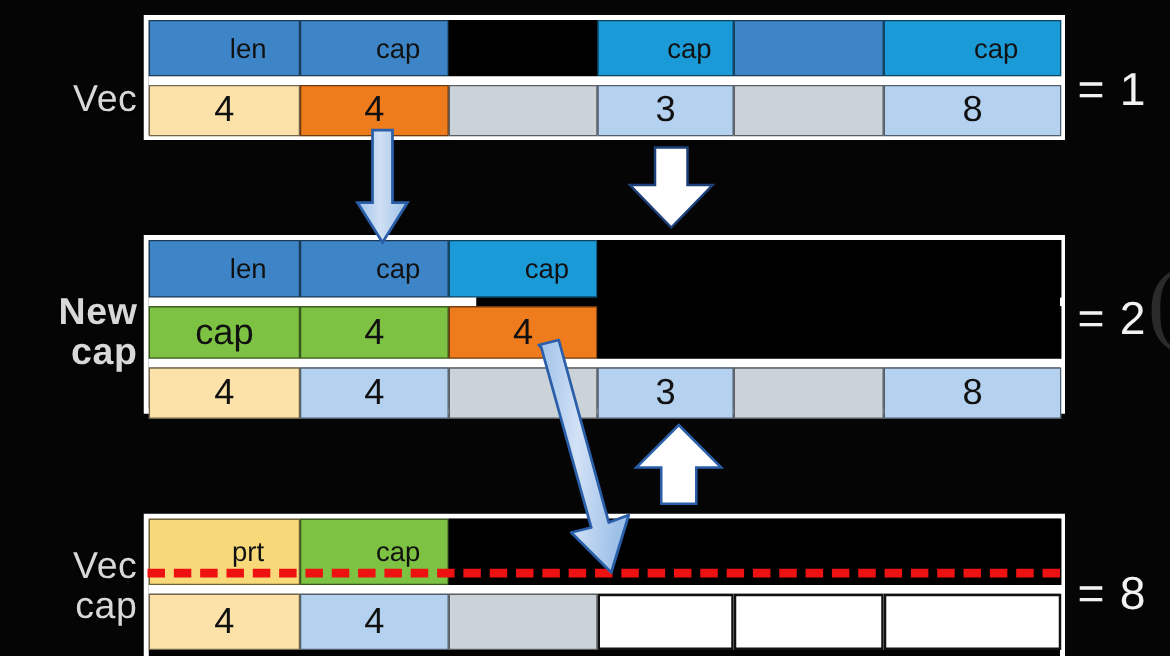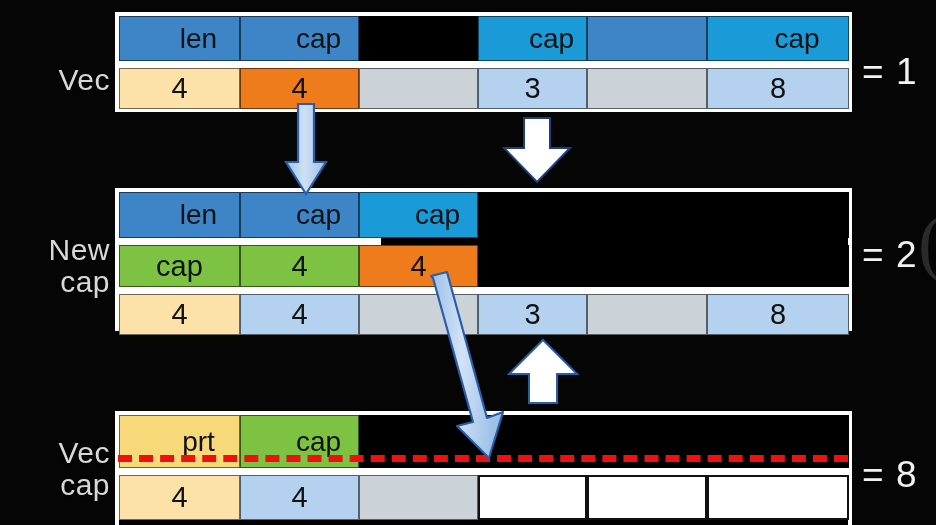--- a/index.html
+++ b/index.html
@@ -32,21 +32,21 @@
   .block{position:absolute;background:#000;border:4px solid #ffffff;box-sizing:border-box;}
 
   
   .trow{position:absolute;left:0;right:0;display:flex;}
   .cell{
     box-sizing:border-box;position:relative;
     display:flex;align-items:center;justify-content:center;
     font-size:29px;color:#111;
     border:1px solid rgba(0,0,0,.55);
   }
-  .cell.hdr{font-size:28px;padding-left:38px;}
+  .cell.hdr{font-size:22px;padding-left:38px;}
   .cell.blackcell{background:#000;border-color:#000;color:#000;}
   .cell.white{background:#fff;border:2px solid #111;}
 
   
   .c-blue-dk{background:#3d85c6;}
   .c-blue-br{background:#1b9ad8;}
   .c-blue-lt{background:#b4d2f0;}
   .c-grey   {background:#ccd3d8;}
   .c-cream  {background:#fce2a9;}
   .c-gold   {background:#f8d97a;}
@@ -65,21 +65,21 @@
     position:absolute;height:0;border-top:7px dashed #ee1111;
   }
 </style>
 </head>
 <body>
 
 <div class="stage">
 
   <div class="rowlabel" style="left:10px;top:64px;width:100px;">Vec</div>
 
-  <div class="rowlabel" style="left:10px;top:234px;width:100px;">New
+  <div class="rowlabel" style="left:10px;top:234px;width:100px;font-weight:bold;">New
 cap</div>
 
   <div class="rowlabel" style="left:10px;top:437px;width:100px;">Vec
 cap</div>
 
   <div class="eqlabel" style="left:862px;top:52px;">= 1</div>
 
   <div class="eqlabel" style="left:862px;top:235px;">= 2</div>
 
   <div class="eqlabel" style="left:862px;top:455px;">= 8</div>

